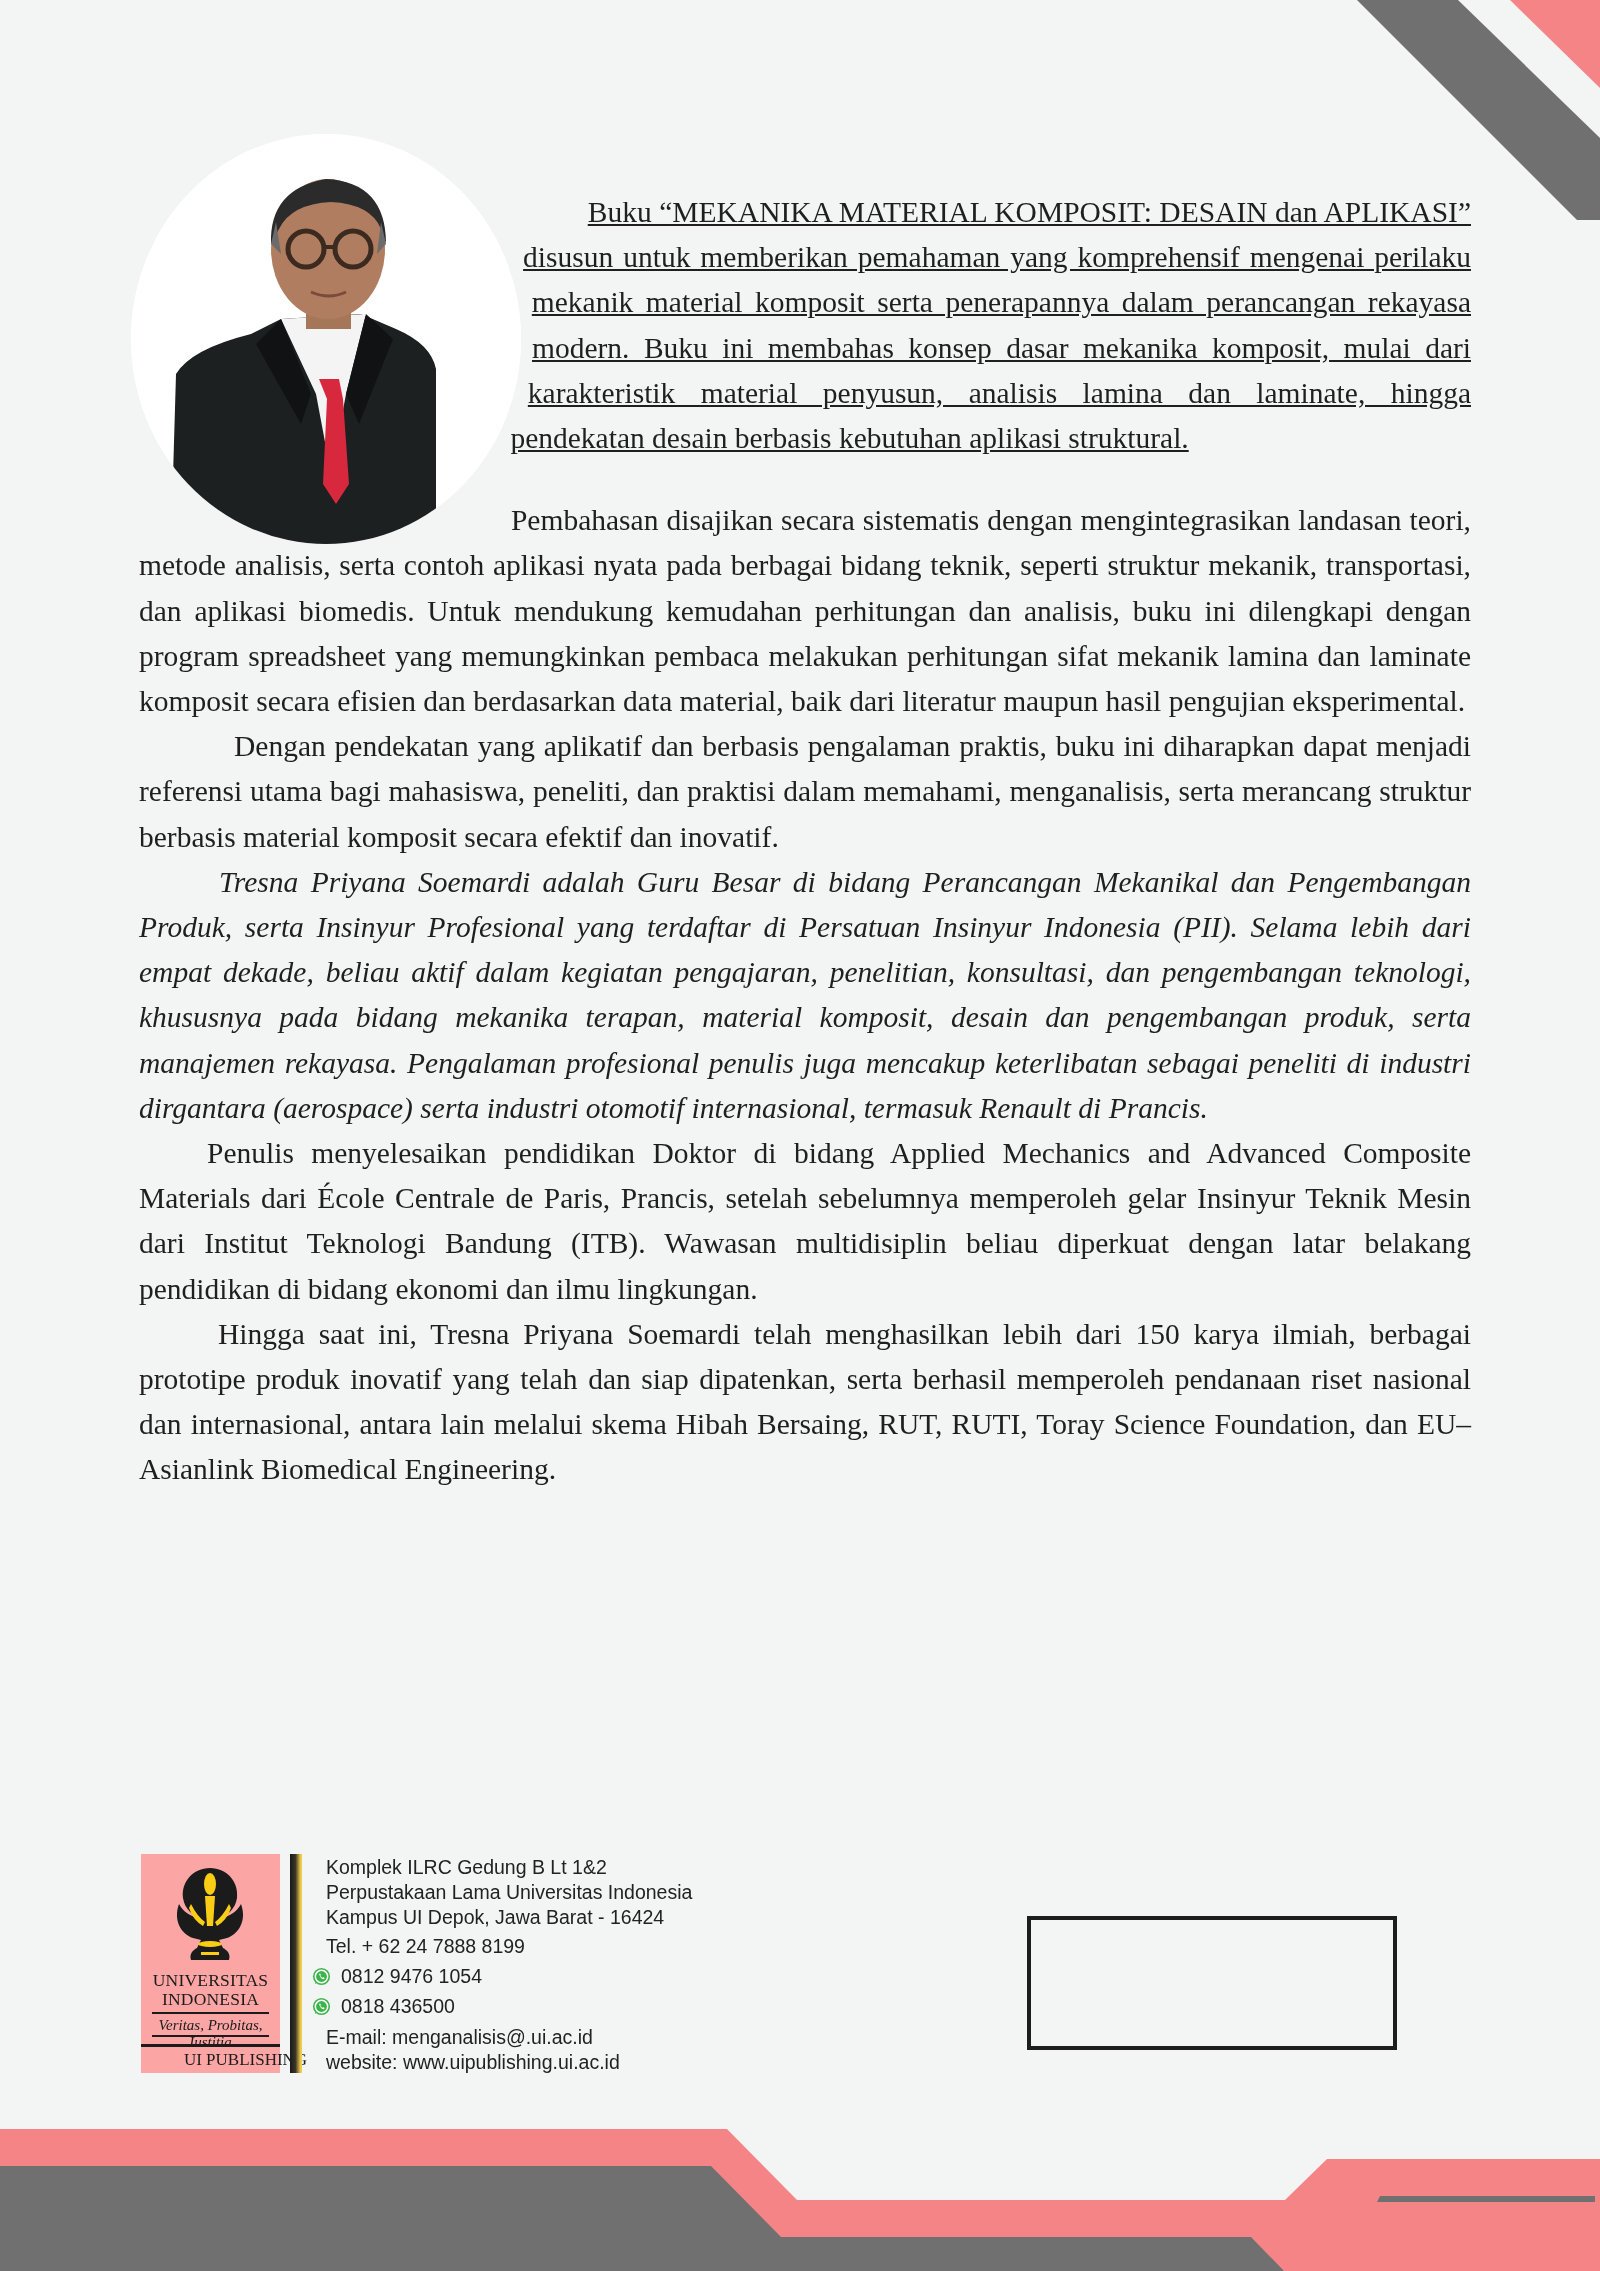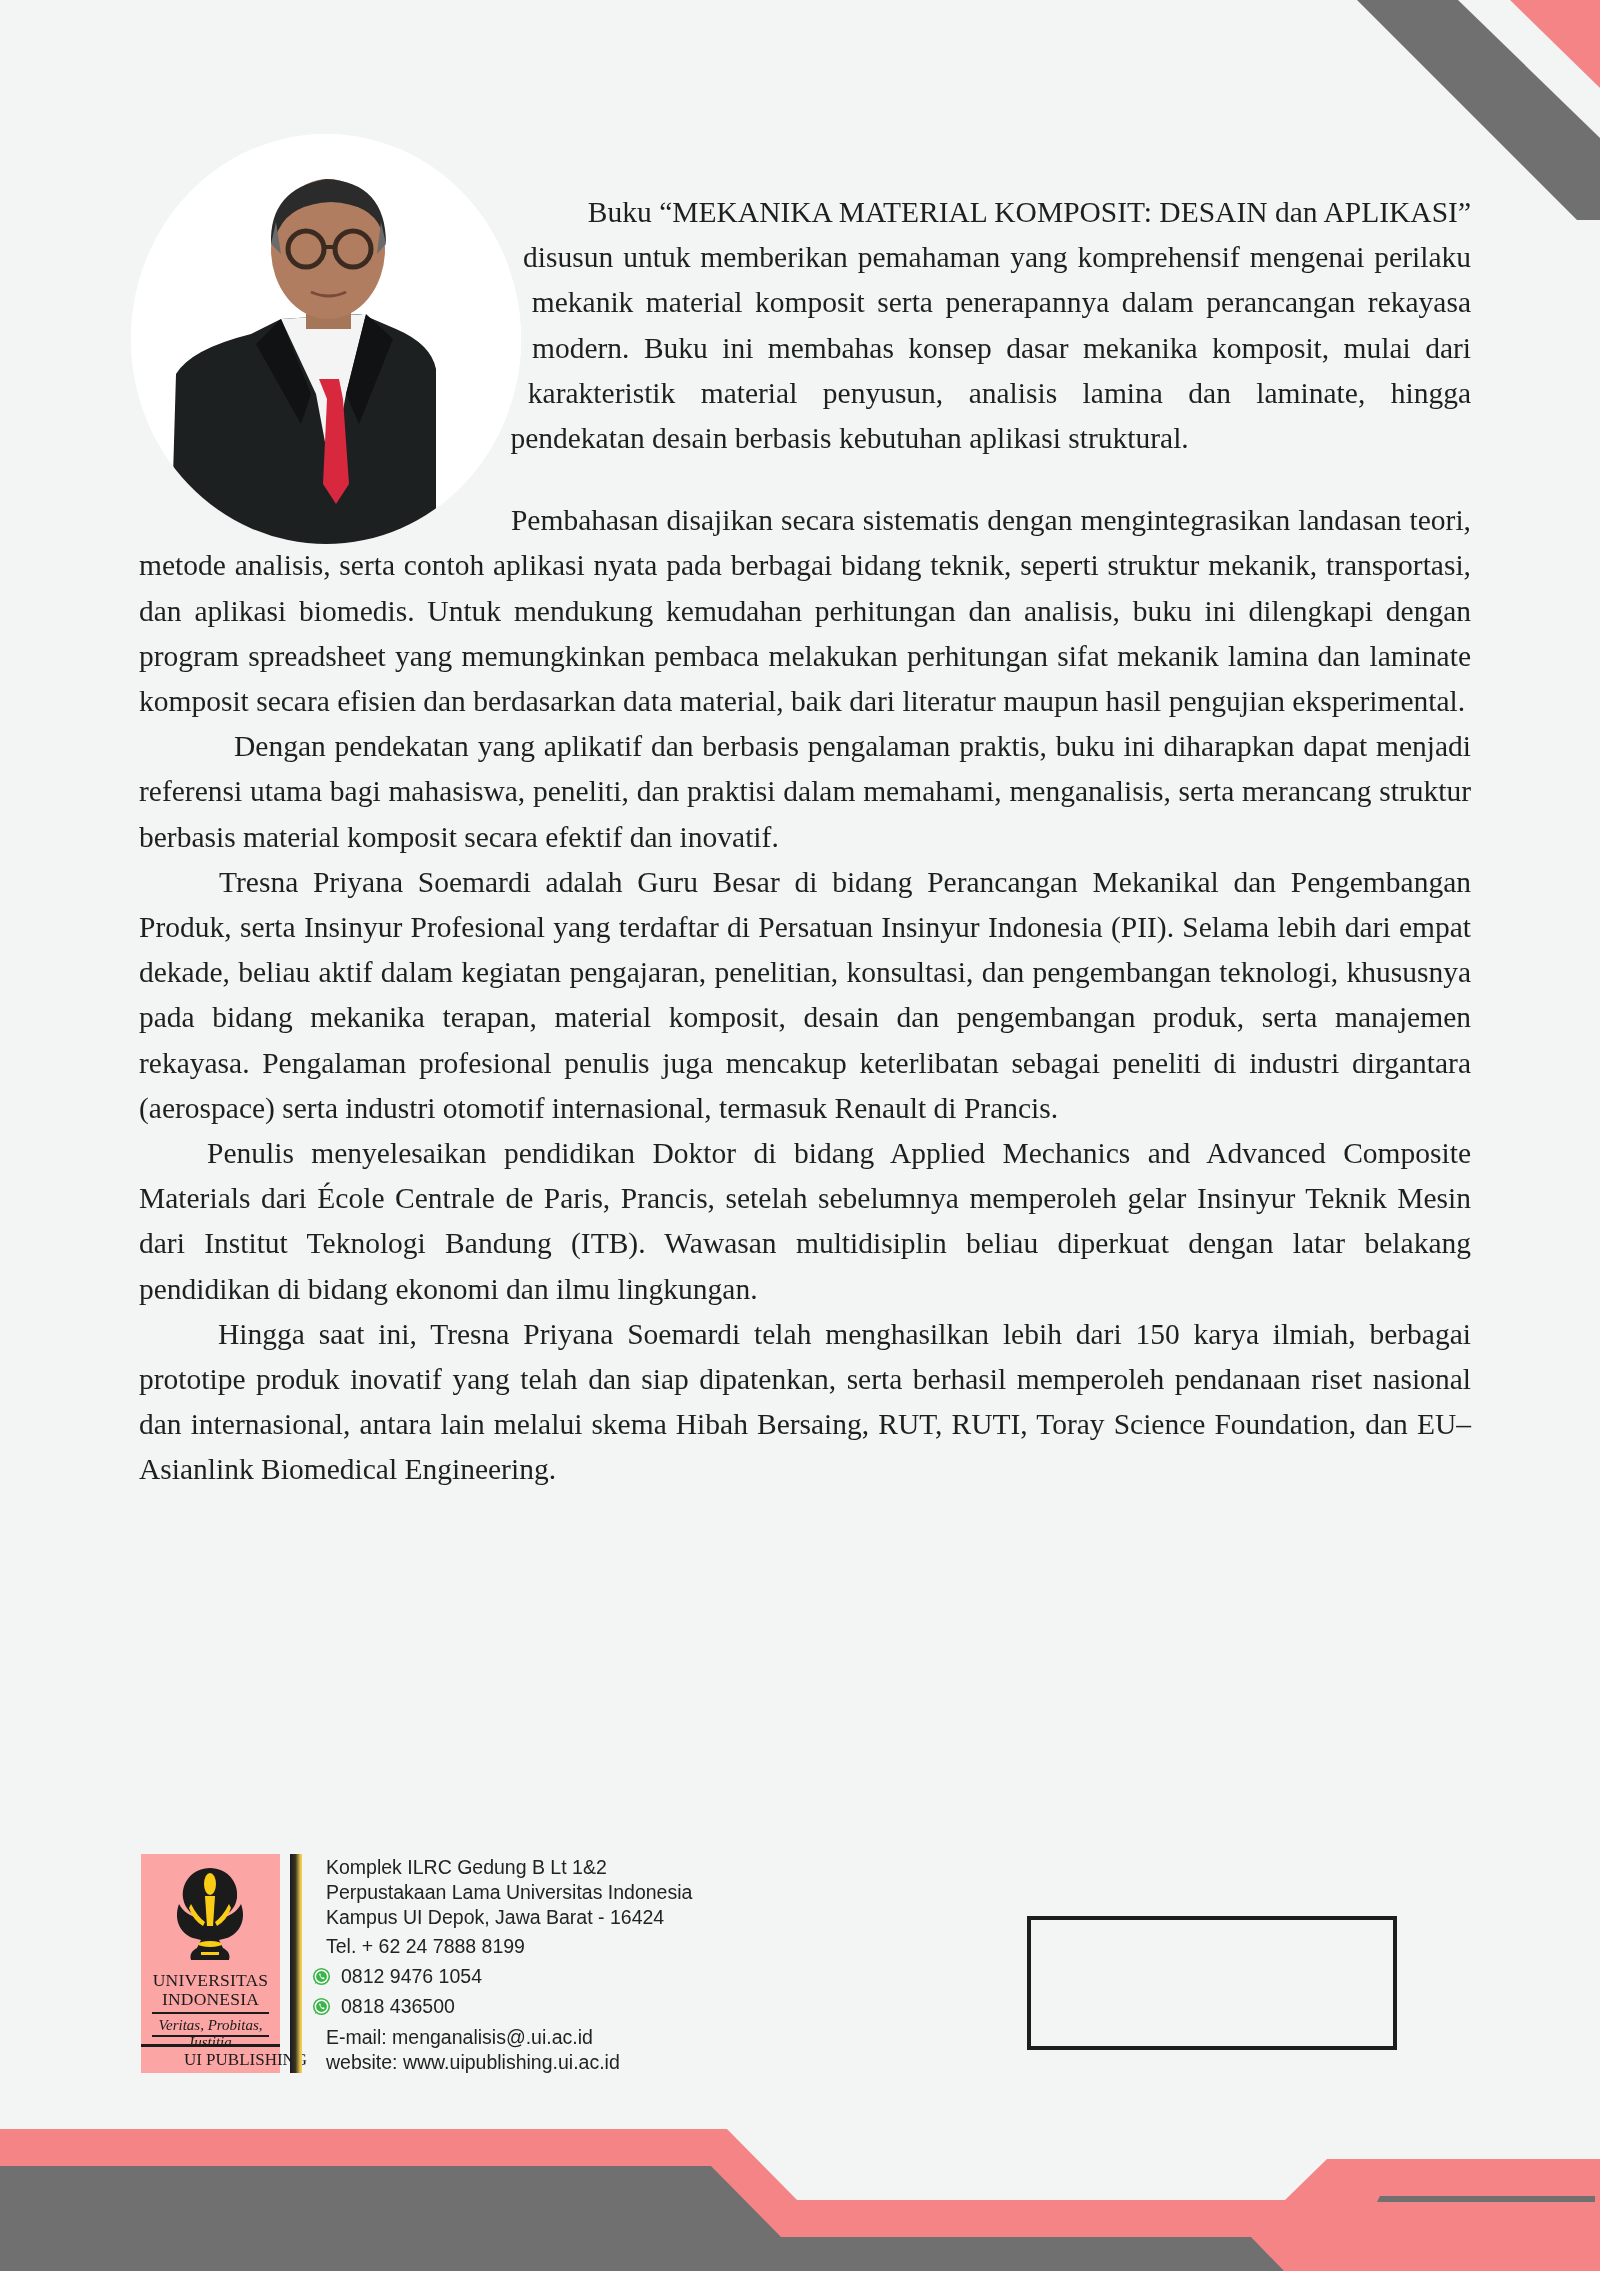--- a/index.html
+++ b/index.html
@@ -20,24 +20,24 @@
     font-size: 29.5px; line-height: 45.2px; text-align: justify;
     color: #1f1f1f;
   }
   .float-spacer {
     float: left; width: 393px; height: 360px;
     shape-outside: ellipse(50% 50% at 50% 40%);
   }
   .body-text p { margin: 0; text-indent: 0; }
   .body-text p.i1 { text-indent: 95px; margin-top: 37px; }
   .body-text p.i2 { text-indent: 95px; }
-  .body-text p.i3 { text-indent: 80px; }
+  .body-text p.i3 { text-indent: 80px; font-style: italic; }
   .body-text p.i4 { text-indent: 68px; }
   .body-text p.i5 { text-indent: 79px; }
-  .body-text p.first { text-indent: 88px; }
+  .body-text p.first { text-indent: 88px; text-decoration: underline; }
 
   .footer { position: absolute; left: 141px; top: 1854px; height: 220px; }
   .logo {
     position: absolute; left: 0; top: 0; width: 139px; height: 219px;
     background: #fca5a5; text-align: center; color: #1b1b1b;
   }
   .logo .emblem { position: absolute; left: 22px; top: 10px; width: 95px; height: 104px; }
   .logo .univ {
     position: absolute; left: 0; width: 139px; top: 117px;
     font-size: 17.5px; line-height: 19px; letter-spacing: 0.2px;

